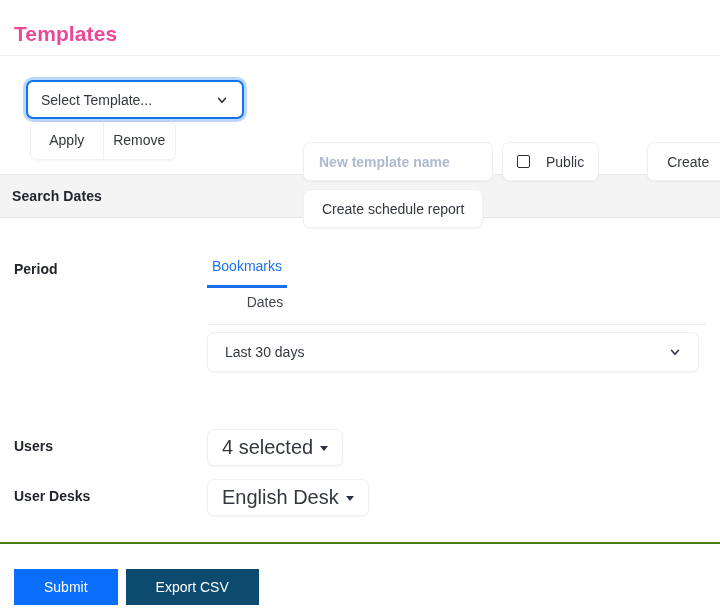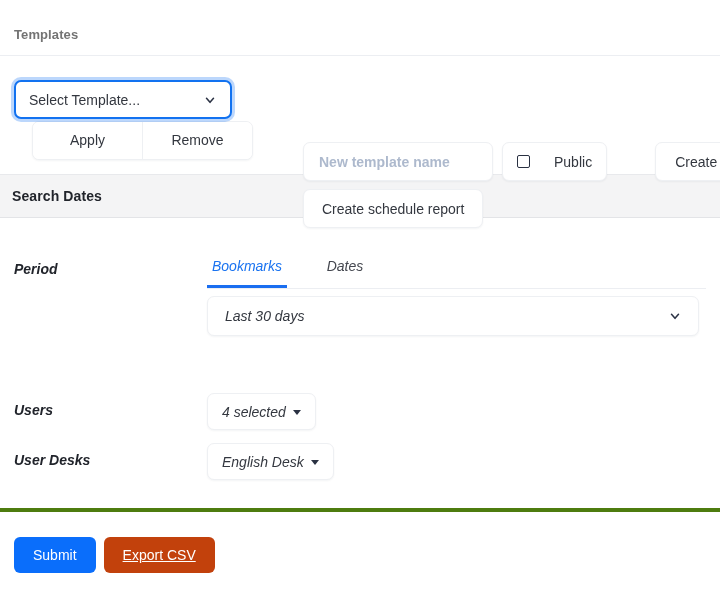--- a/index.html
+++ b/index.html
@@ -17,37 +17,37 @@
 
   
   .templates-header {
     height: 56px;
     display: flex;
     align-items: center;
     padding: 0 14px;
     border-bottom: 1px solid #eceef2;
   }
   .templates-title {
-    font-size: 13px;
+    font-size: 21px;
     font-weight: 700;
-    color: #737373;
+    color: #ec4899;
     letter-spacing: 0.1px;
     margin-top: 13px;
   }
 
   
   .templates-body {
     position: relative;
     padding: 24px 14px 22px 14px;
     min-height: 118px;
   }
 
   .tpl-left {
     position: absolute;
-    left: 14px;
+    left: 26px;
     top: 24px;
     width: 218px;
   }
 
   .select-template {
     position: relative;
     display: flex;
     align-items: center;
     justify-content: space-between;
     height: 39px;
@@ -61,22 +61,22 @@
     cursor: pointer;
     z-index: 3;
   }
   .select-template .label { white-space: nowrap; }
   .chev { width: 14px; height: 14px; flex: none; color: #2b3244; }
 
   .apply-remove {
     position: relative;
     display: flex;
     margin-top: 2px;
-    margin-left: 18px;
-    width: 221px;
+    margin-left: 4px;
+    width: 146px;
     background: #fff;
     border: 1px solid #eef0f3;
     border-radius: 7px;
     box-shadow: 0 1px 2px rgba(20,30,60,0.05);
     overflow: hidden;
     z-index: 2;
   }
   .apply-remove .ar-btn {
     flex: 1;
     text-align: center;
@@ -113,21 +113,21 @@
   }
   .pill.input {
     width: 190px;
     cursor: text;
   }
   .pill.input .ph {
     color: #adb9cd;
     font-weight: 700;
     font-size: 14px;
   }
-  .pill.public { gap: 24px; padding: 0 14px; }
+  .pill.public { gap: 16px; padding: 0 14px; }
   .checkbox {
     width: 13px; height: 13px;
     border: 1.6px solid #2a3142;
     border-radius: 2px;
     background: #fff;
     flex: none;
     display: inline-block;
   }
   .pill.create { padding: 0 19px; margin-left: 39px; }
   .pill.schedule { padding: 0 18px; }
@@ -145,37 +145,36 @@
   .params-title {
     font-size: 14px;
     font-weight: 700;
     color: #21242b;
     letter-spacing: 0.1px;
   }
 
   
   .params-form {
     padding: 34px 14px 26px 14px;
-    border-bottom: 4px solid #4d7c0f;
+    border-bottom: 2px solid #4d7c0f;
     position: relative;
     min-height: 294px;
-    font-style: italic;
   }
 
   .frow { display: flex; align-items: flex-start; }
   .flabel {
     width: 193px;
     flex: none;
     font-size: 14px;
     font-weight: 700;
     color: #21242b;
     padding-top: 9px;
   }
 
-  .tabs { display: flex; gap: 0; }
+  .tabs { display: flex; gap: 0; flex-direction: column; }
   .tab {
     font-size: 14px;
     padding: 6px 0 11px 0;
     width: 80px;
     text-align: center;
     color: #44474f;
     cursor: pointer;
     border-bottom: 3px solid transparent;
   }
   .tab.active { color: #1a73f0; border-bottom-color: #1a6ef0; font-weight: 400; }
@@ -207,21 +206,21 @@
   .minisel {
     display: inline-flex;
     align-items: center;
     gap: 7px;
     height: 37px;
     padding: 0 14px;
     background: #fff;
     border: 1px solid #eef0f3;
     border-radius: 7px;
     box-shadow: 0 1px 2px rgba(20,30,60,0.05);
-    font-size: 14px;
+    font-size: 20px;
     color: #33373f;
     cursor: pointer;
     white-space: nowrap;
   }
   .caret {
     width: 0; height: 0;
     border-left: 4.5px solid transparent;
     border-right: 4.5px solid transparent;
     border-top: 5.5px solid #2a3142;
     display: inline-block;
@@ -233,35 +232,35 @@
   .row-desks { margin-top: 13px; }
 
   
   .actions {
     padding: 25px 14px 0 14px;
     display: flex;
     gap: 8px;
   }
   .btn {
     border: none;
-    border-radius: 6px;
+    border-radius: 0;
     color: #ffffff;
     font-size: 14px;
     font-family: "Liberation Sans", sans-serif;
     font-weight: 400;
-    padding: 0 19px;
+    padding: 0 30px;
     height: 36px;
     display: inline-flex;
     align-items: center;
     justify-content: center;
     cursor: pointer;
     white-space: nowrap;
   }
   .btn-primary { background: #0a6efb; }
-  .btn-soft { background: #c2410c; text-decoration: underline; }
+  .btn-soft { background: #0c4a6e; }
 </style>
 </head>
 <body>
 
 <div class="page">
 
   <div class="templates-header">
     <div class="templates-title">Templates</div>
   </div>
 

